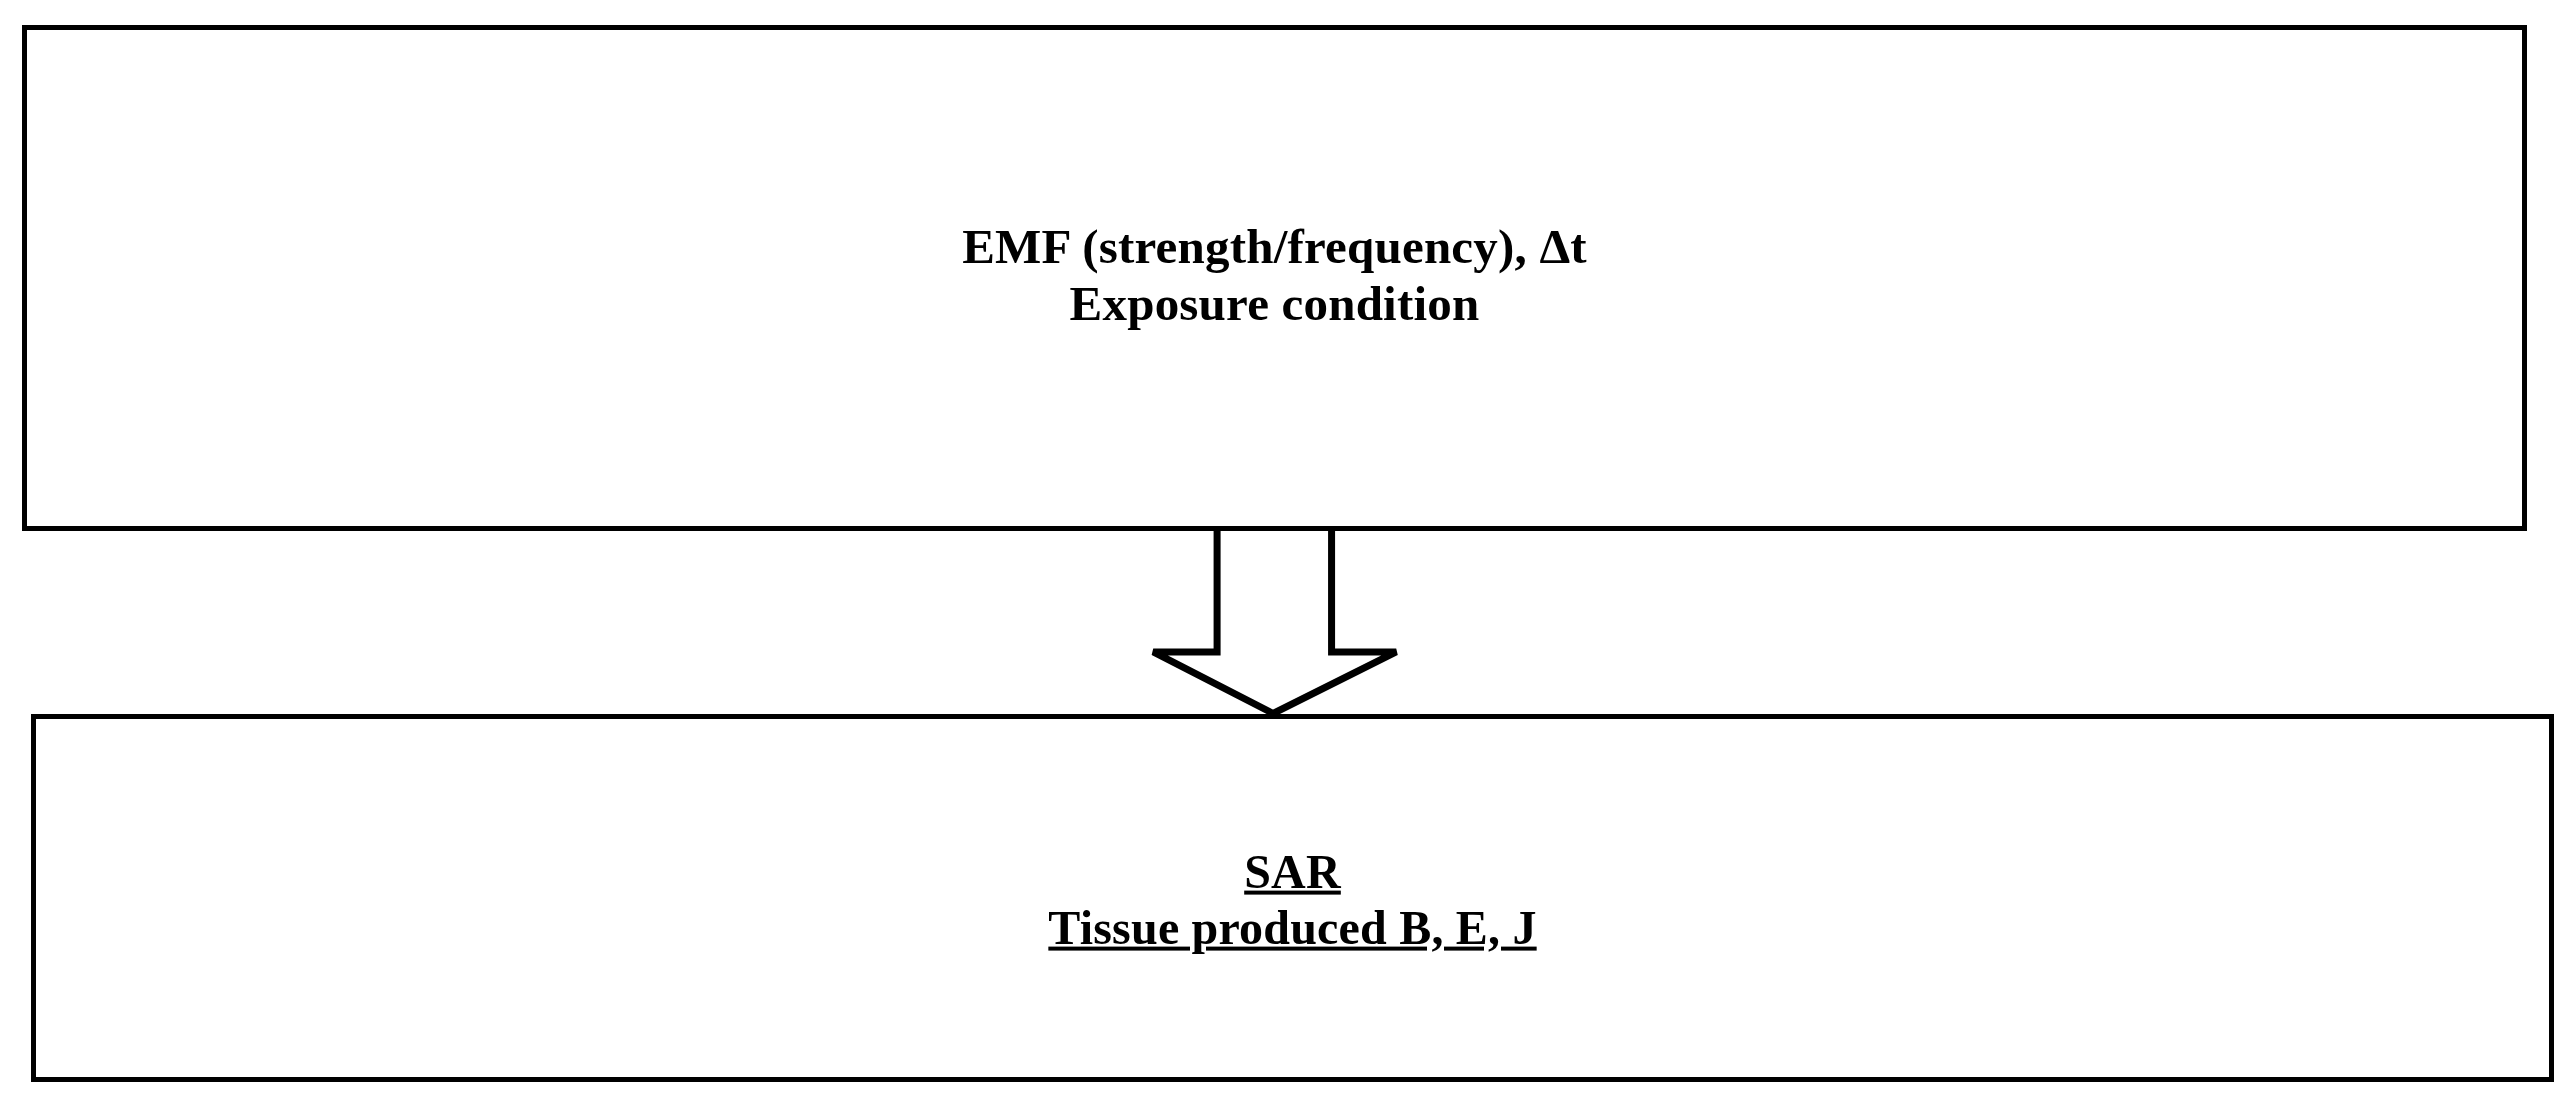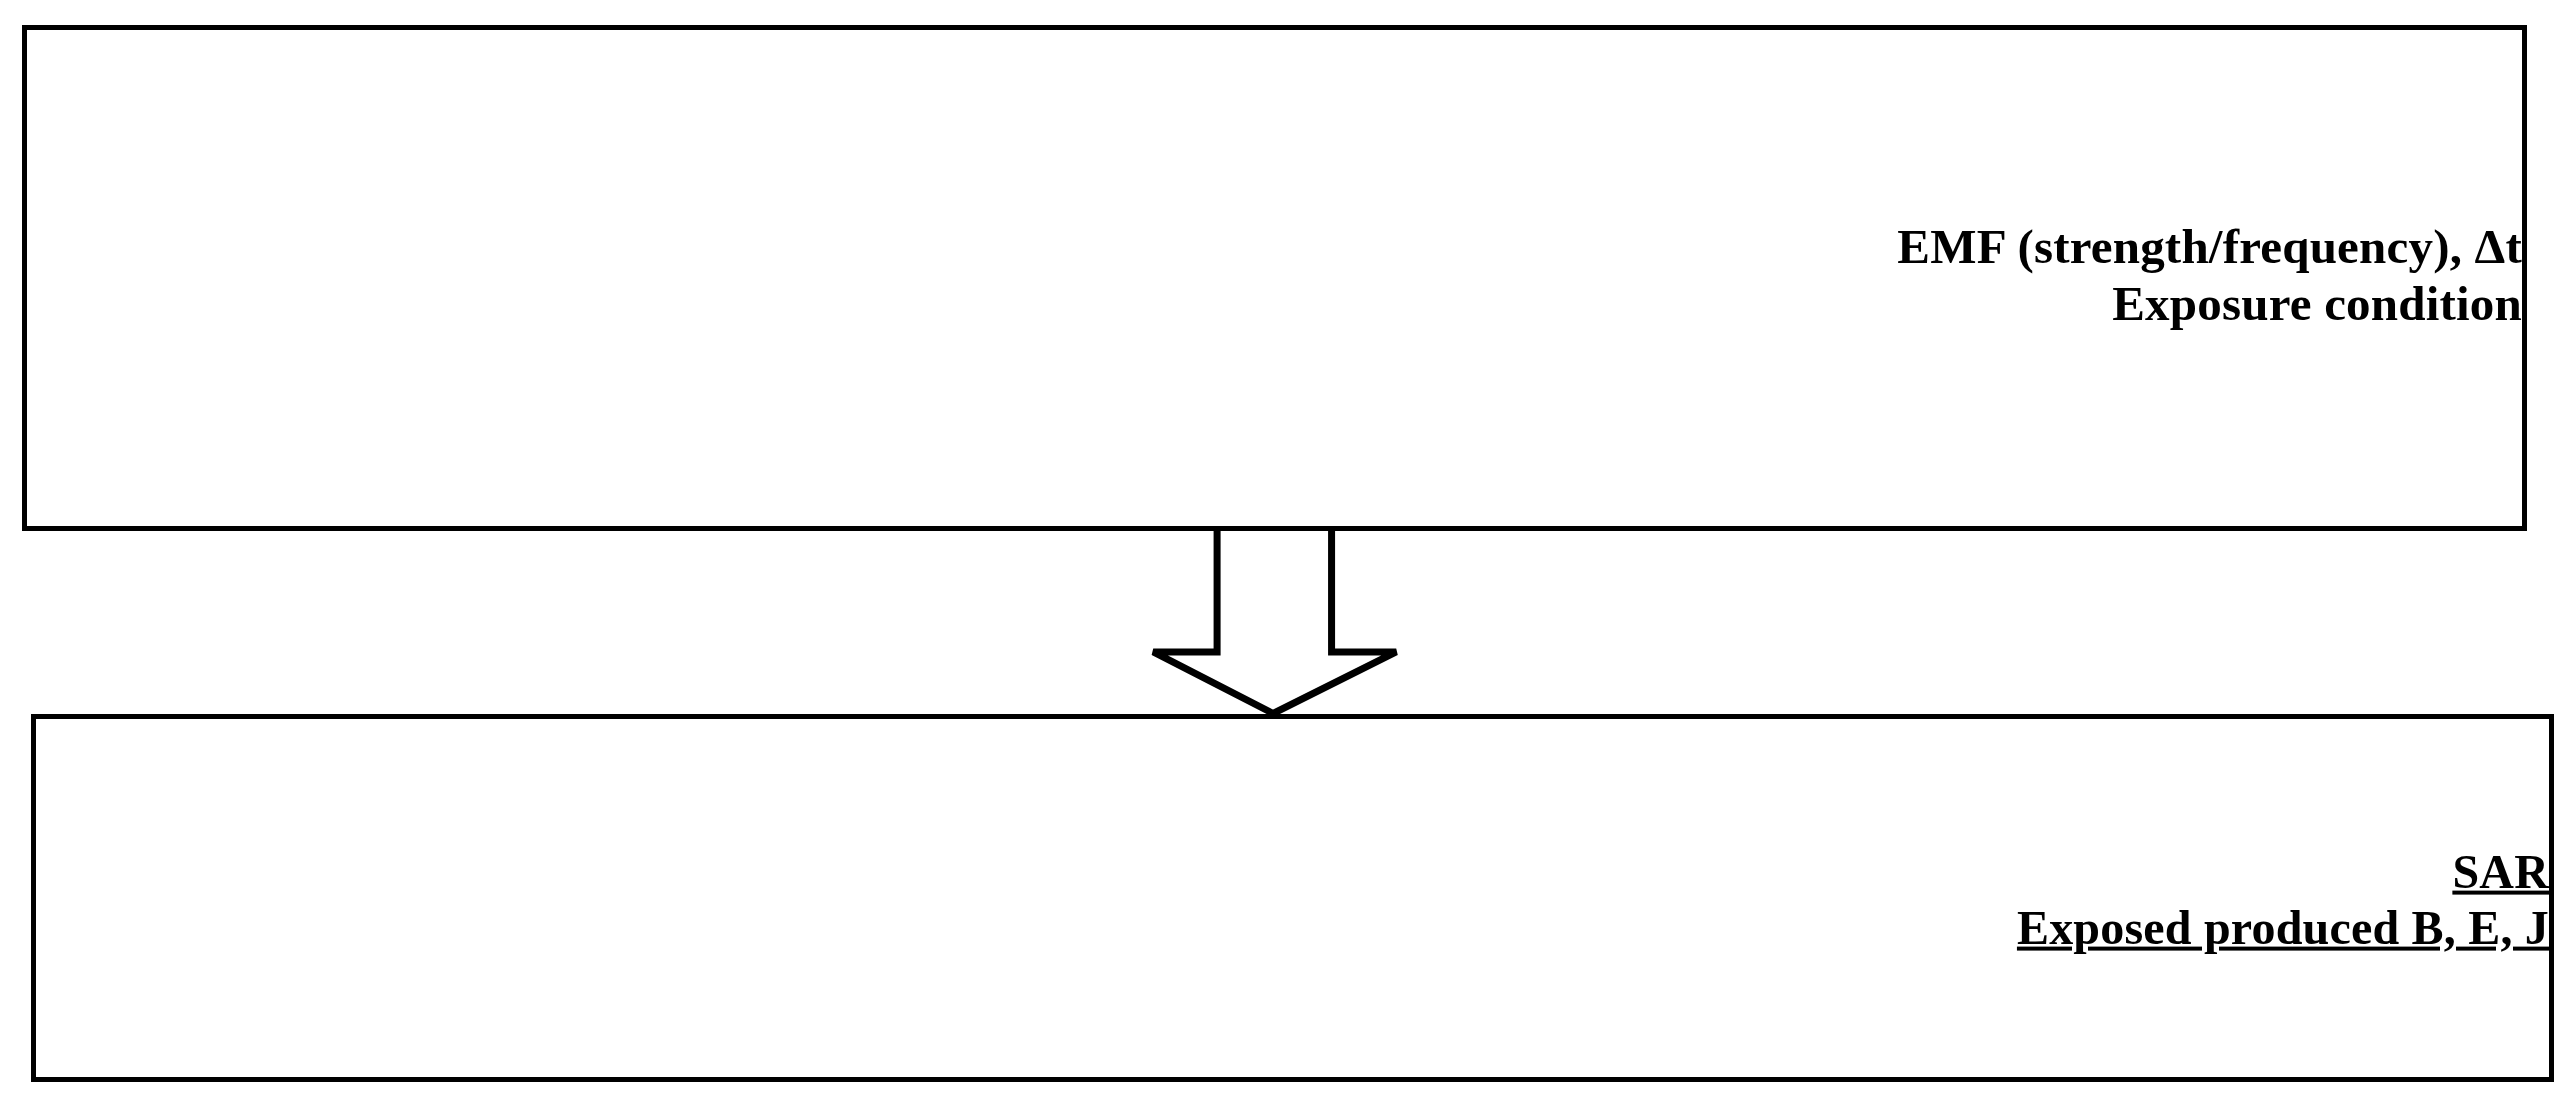--- a/index.html
+++ b/index.html
@@ -38,21 +38,21 @@
 
   #box-outputs {
     left: 31px;
     top: 714px;
     width: 2523px;
     height: 368px;
   }
 
   .box-lines {
     width: 100%;
-    text-align: right;
+    text-align: center;
     line-height: 1.17;
   }
 
   .box-line {
     display: block;
     color: #000000;
     font-weight: bold;
     font-family: "Liberation Serif", "DejaVu Serif", serif;
     white-space: pre;
     letter-spacing: 0.2px;
@@ -101,18 +101,18 @@
   <div id="connector-arrow">
     <svg viewBox="0 0 330 243" xmlns="http://www.w3.org/2000/svg">
 
       <polygon points="90,0 237,0 237,160 320,160 162,239 8,160 90,160" fill="#ffffff" stroke="#000000" stroke-width="9" stroke-linejoin="miter"></polygon>
     </svg>
   </div>
 
   <div class="flow-box" id="box-outputs">
     <div class="box-lines">
       <span class="box-line">SAR</span>
-      <span class="box-line">Exposed produced B, E, J</span>
+      <span class="box-line">Tissue produced B, E, J</span>
     </div>
   </div>
 
 </div>
 
 
 </body></html>

